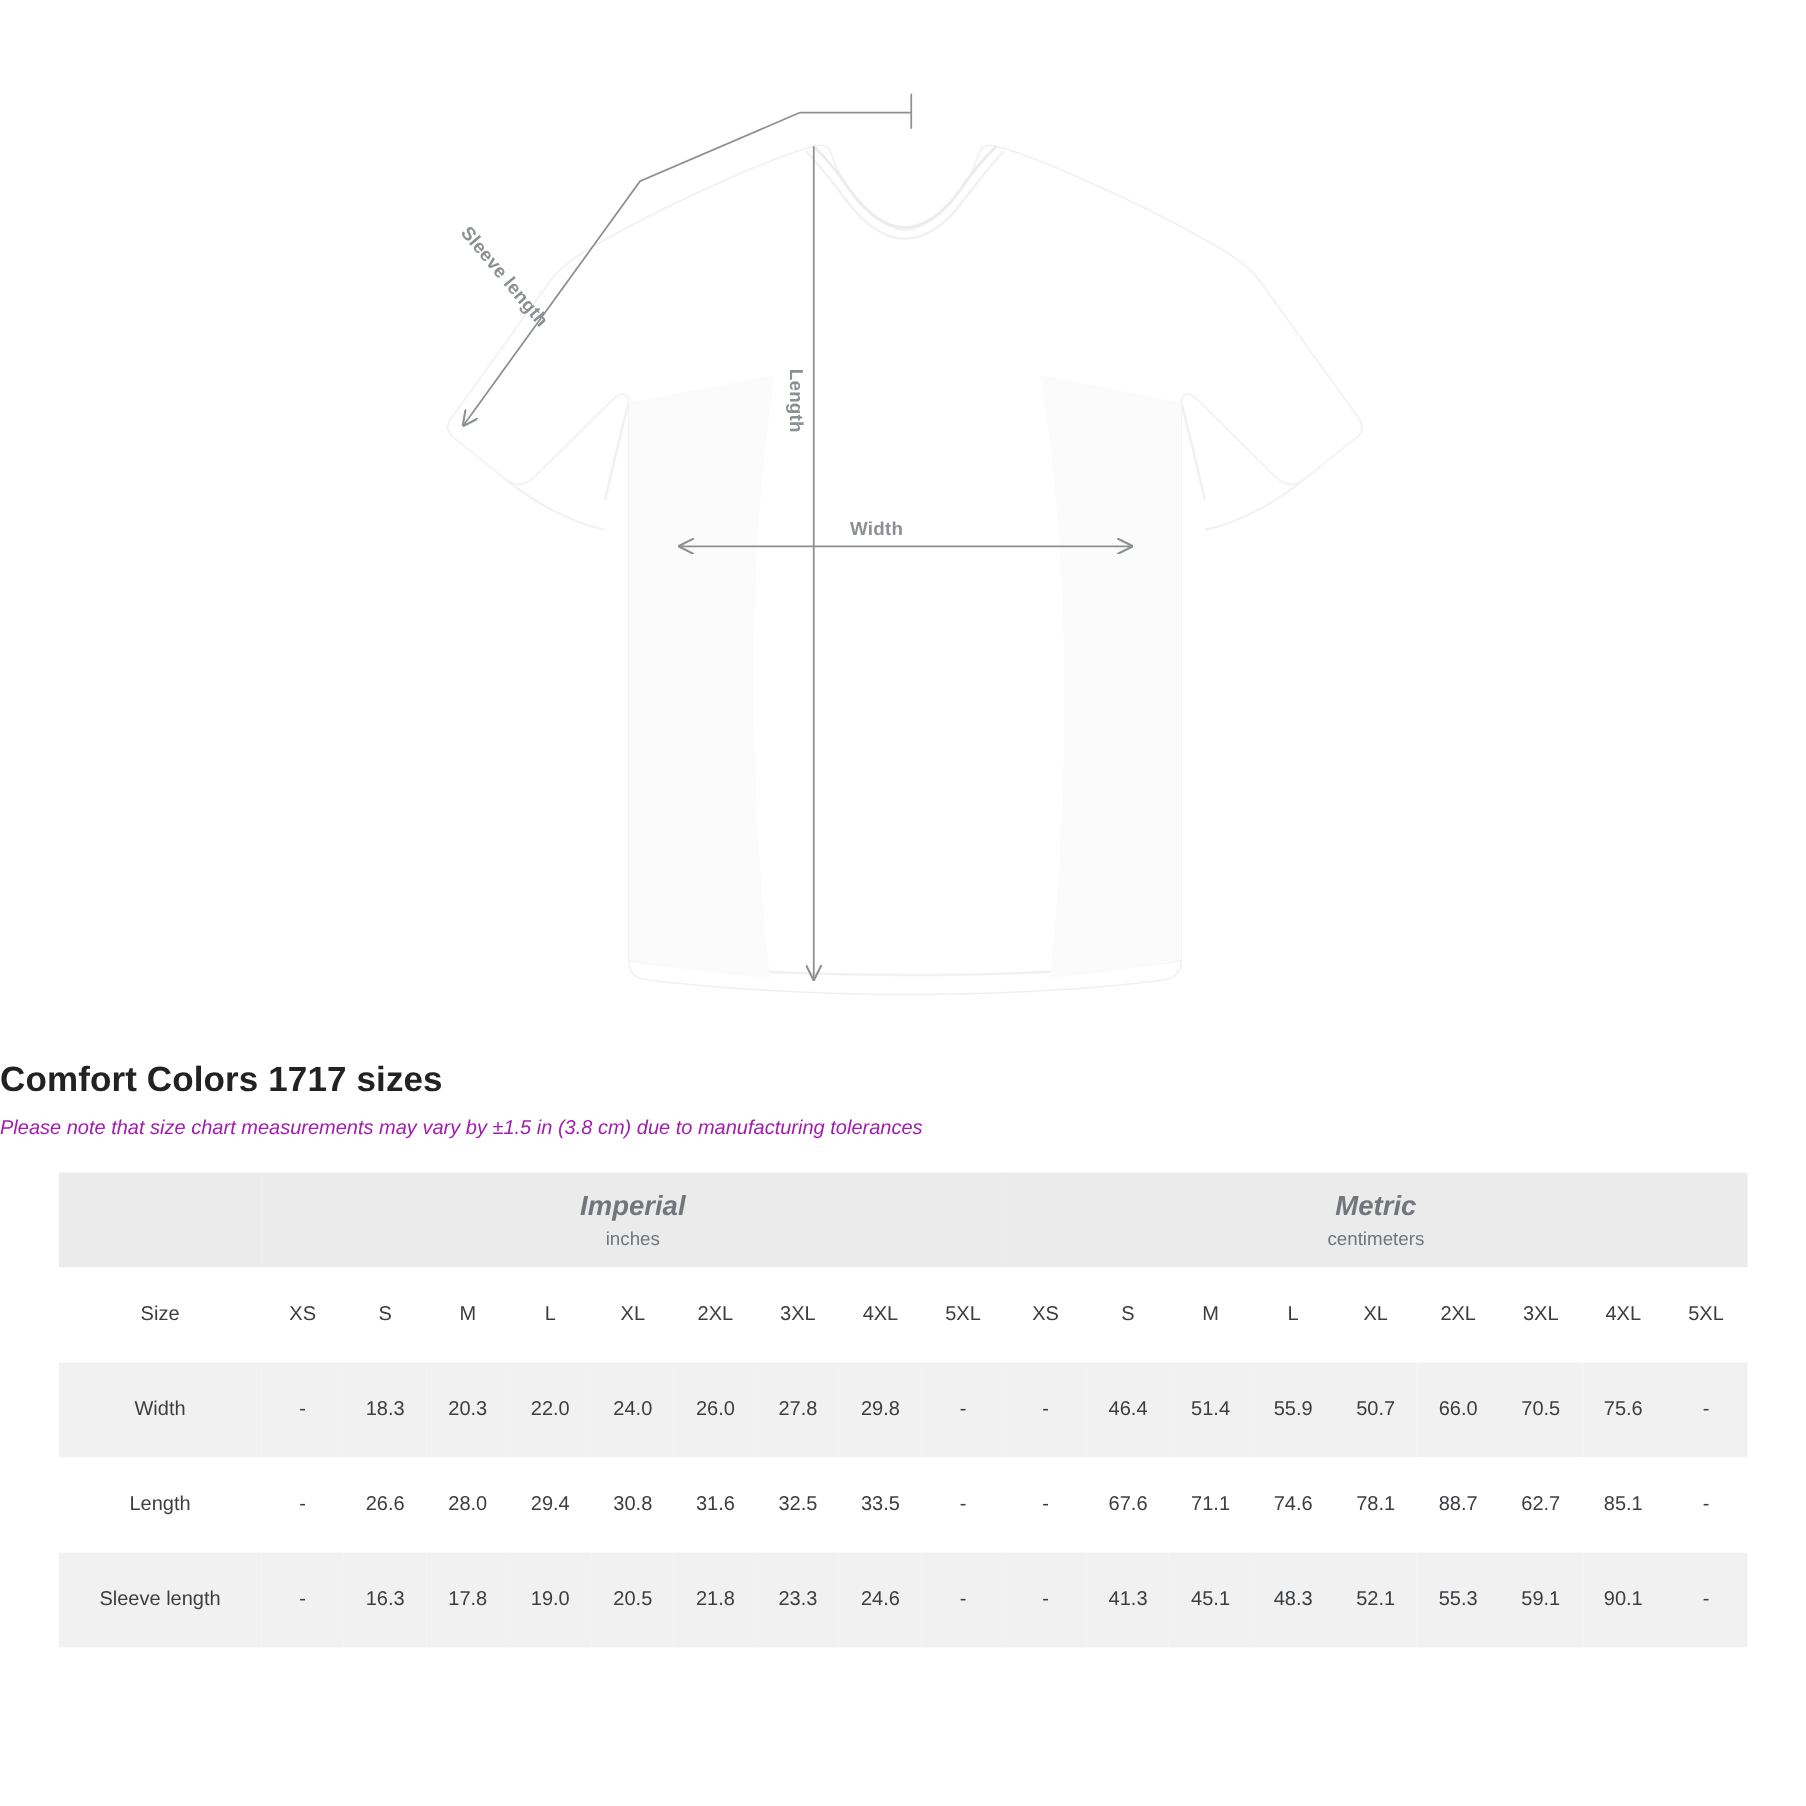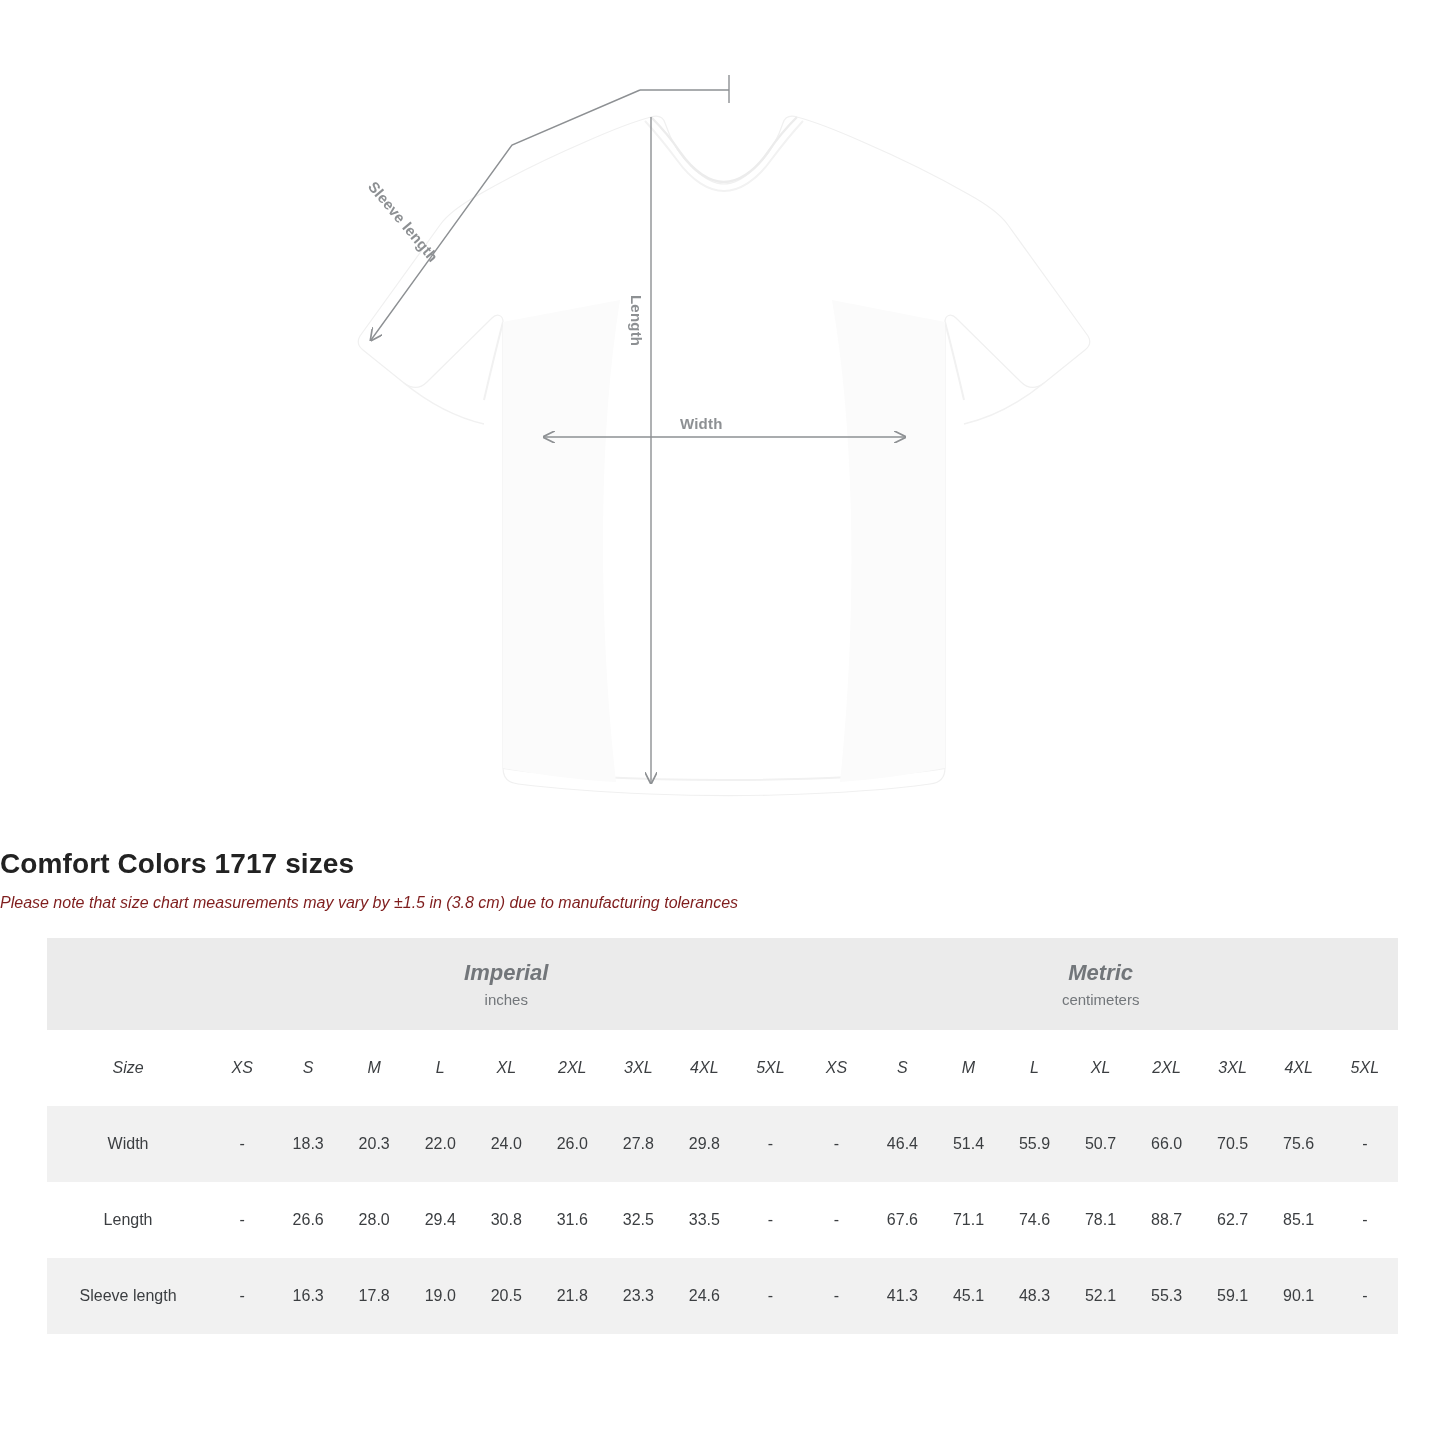--- a/index.html
+++ b/index.html
@@ -64,21 +64,21 @@
   }
   .chart-title {
     font-size: 28px;
     font-weight: bold;
     color: #222222;
     letter-spacing: 0.1px;
   }
   .chart-note {
     font-size: 16px;
     font-style: italic;
-    color: #7f1d1d;
+    color: #a21caf;
     margin-top: 14px;
   }
 
   
   .table-wrap {
     margin: 26px 47px 0 47px;
     width: 1351px;
   }
   table.size-table {
     border-collapse: collapse;
@@ -89,21 +89,21 @@
   table.size-table th {
     text-align: center;
     vertical-align: middle;
     font-weight: normal;
     font-size: 16px;
     color: #3b3e41;
     border: none;
   }
   .unit-row td {
     background: #ebebeb;
-    height: 92px;
+    height: 76px;
     padding: 0;
   }
   .unit-name {
     font-size: 22px;
     font-style: italic;
     font-weight: bold;
     color: #72767a;
     display: block;
     line-height: 1.2;
   }
@@ -112,21 +112,20 @@
     color: #72767a;
     display: block;
     margin-top: 4px;
   }
   .head-row td {
     background: #ffffff;
     height: 74px;
     font-weight: bold;
     color: #3b3e41;
     font-size: 16px;
-    font-style: italic;
   }
   .head-row td.rowlabel {
     font-size: 16px;
   }
   tr.data-row td {
     height: 74px;
   }
   tr.shaded td {
     background: #f1f1f1;
   }

